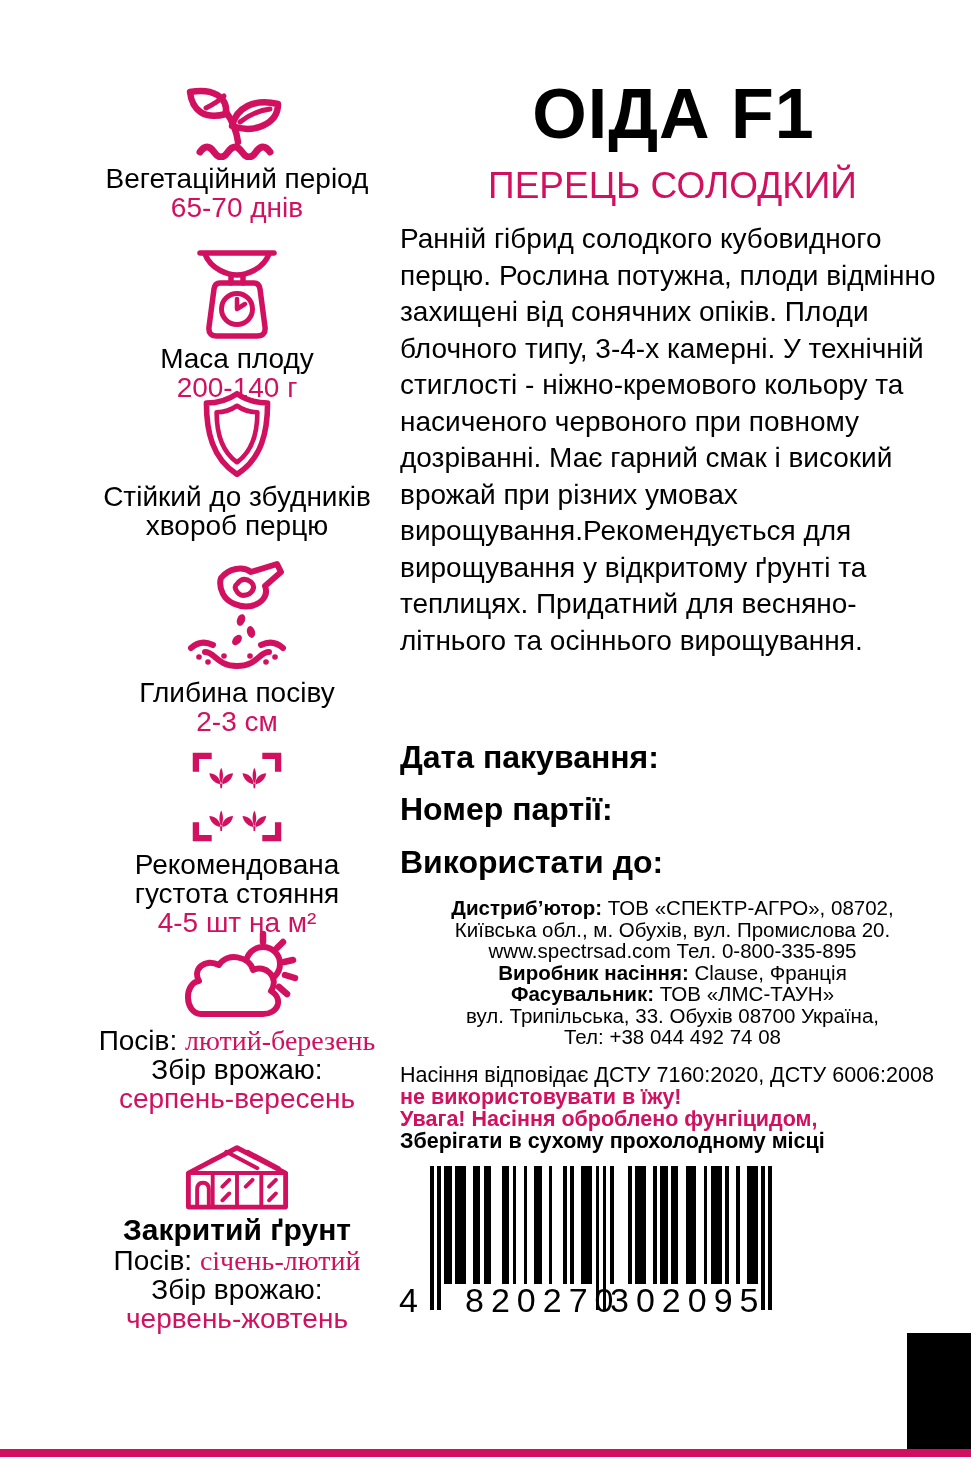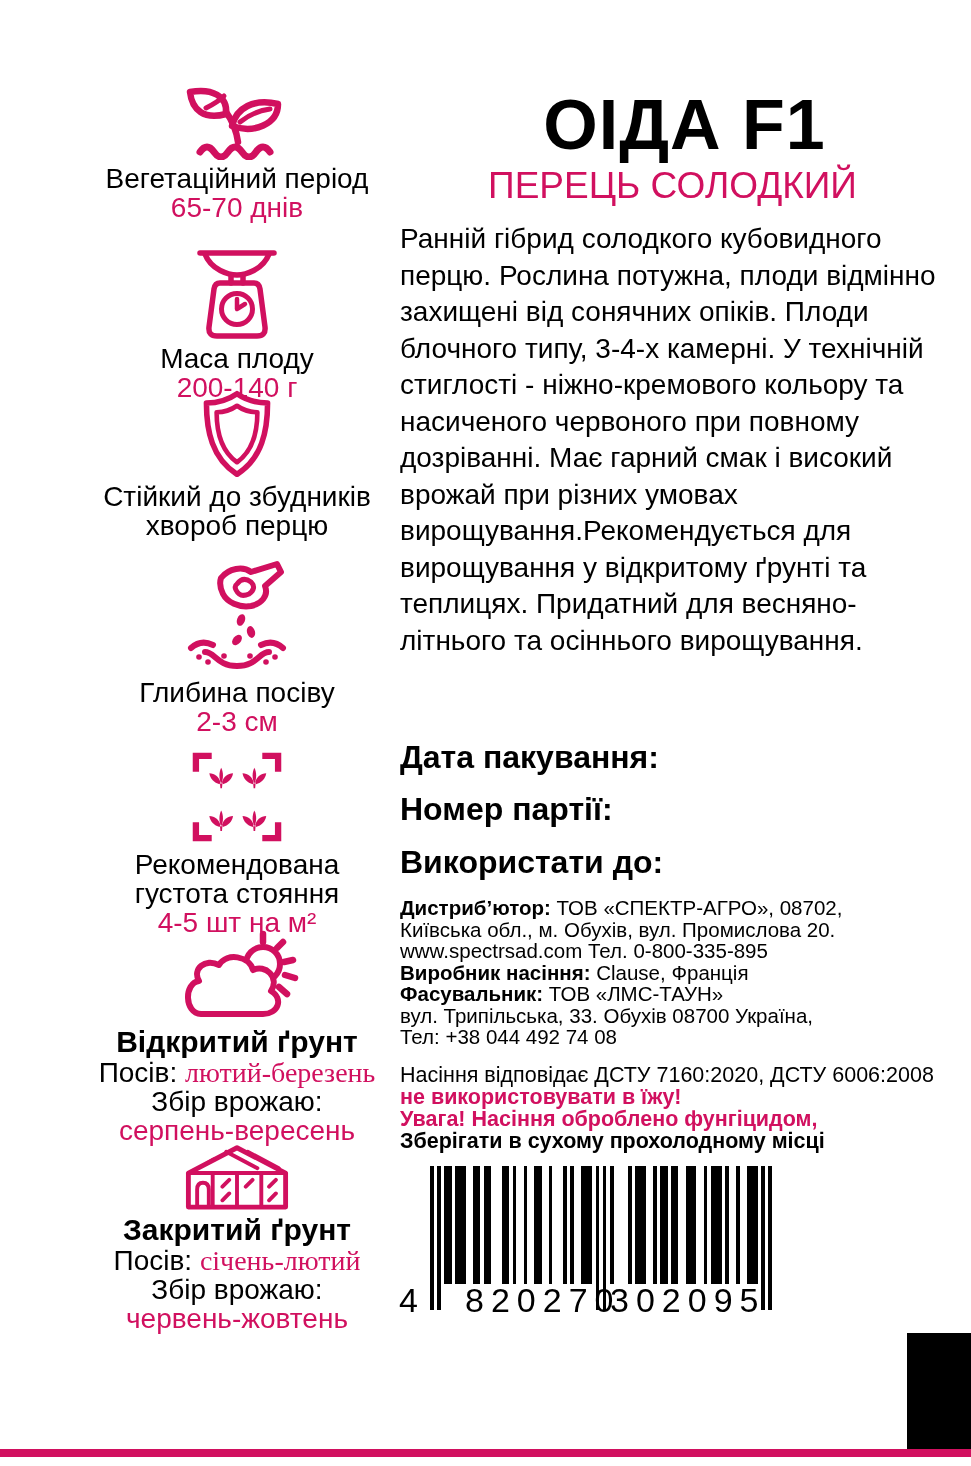--- a/index.html
+++ b/index.html
@@ -11,28 +11,28 @@
   
   .blk{position:absolute;left:85px;width:304px;text-align:center;}
   .lbl{font-size:28px;line-height:29px;color:#000;}
   .val{font-size:28px;line-height:30px;color:var(--accent);}
   .ltitle{font-size:30px;line-height:32px;font-weight:bold;color:#000;}
   .lrow{font-size:28px;line-height:29px;color:#000;}
   .pink{color:var(--accent);font-family:Liberation Serif, serif;}
   
   .rcol{position:absolute;left:400px;top:0;width:545px;height:100%;}
   .title{position:absolute;top:76px;left:0;width:100%;text-align:center;
-         font-size:70px;line-height:74px;font-weight:bold;letter-spacing:1px;margin:12px;}
+         font-size:70px;line-height:74px;font-weight:bold;letter-spacing:1px;margin:1px;}
   .subtitle{position:absolute;top:166px;left:0;width:100%;text-align:center;
          font-size:37px;line-height:40px;font-weight:normal;color:var(--accent);margin:0;}
   .desc{position:absolute;top:221px;left:0;width:545px;margin:0;
         font-size:28px;line-height:36.5px;text-align:left;}
   .fieldh{position:absolute;left:0;font-size:32px;font-weight:bold;line-height:34px;}
   .dist{position:absolute;top:897px;left:0;width:545px;font-size:20.5px;line-height:21.5px;}
-  .dist p{margin:0;}
+  .dist p{margin:0;text-align:center;}
   .notices{position:absolute;top:1064px;left:0;width:545px;font-size:21.5px;line-height:22px;}
   .warn{color:var(--accent);font-weight:bold;}
   .store{font-weight:bold;}
   
   .bars{position:absolute;left:430px;top:1166px;width:343px;height:144px;}
   .bar{position:absolute;top:0;height:118px;background:#000;}
   .bar.guard{height:144px;}
   .bc-digit{position:absolute;font-size:34px;line-height:34px;color:#000;}
   .bc-first{left:399px;top:1283px;}
   .bc-g1{left:441px;top:1283px;width:151px;text-align:center;letter-spacing:7px;padding-left:24px;}
@@ -126,21 +126,20 @@
       <div class="lbl">Рекомендована густота стояння</div>
       <div class="val">4-5 шт на м²</div>
     </div>
 
     <div class="blk" style="top:926px">
       <svg class="icon" width="132" height="96" viewBox="0 0 132 96" fill="none" stroke="currentColor" stroke-width="6" stroke-linecap="round" stroke-linejoin="round">
         <circle cx="92" cy="38" r="17"></circle>
         <path d="M92,8 L92,16 M112,16 L106,22 M122,34 L113,36 M124,52 L114,49 M116,68 L108,61" stroke-width="6.5"></path>
         <path d="M30,88 L92,88 C107,88 113,73 100,65 C109,51 94,38 82,44 C78,30 56,26 48,39 C34,32 21,43 28,55 C13,57 13,87 30,88 Z" fill="#ffffff"></path>
       </svg>
-      <div class="ltitle">Відкритий ґрунт</div>
       <div class="lrow">
         <span>Посів:</span>
         <span class="pink">лютий-березень</span>
       </div>
       <div class="lrow">Збір врожаю:</div>
       <div class="val">серпень-вересень</div>
     </div>
 
     <div class="blk" style="top:1140px">
       <svg class="icon" width="122" height="70" viewBox="0 0 122 72" fill="none" stroke="currentColor" stroke-width="5" stroke-linecap="round" stroke-linejoin="round">

